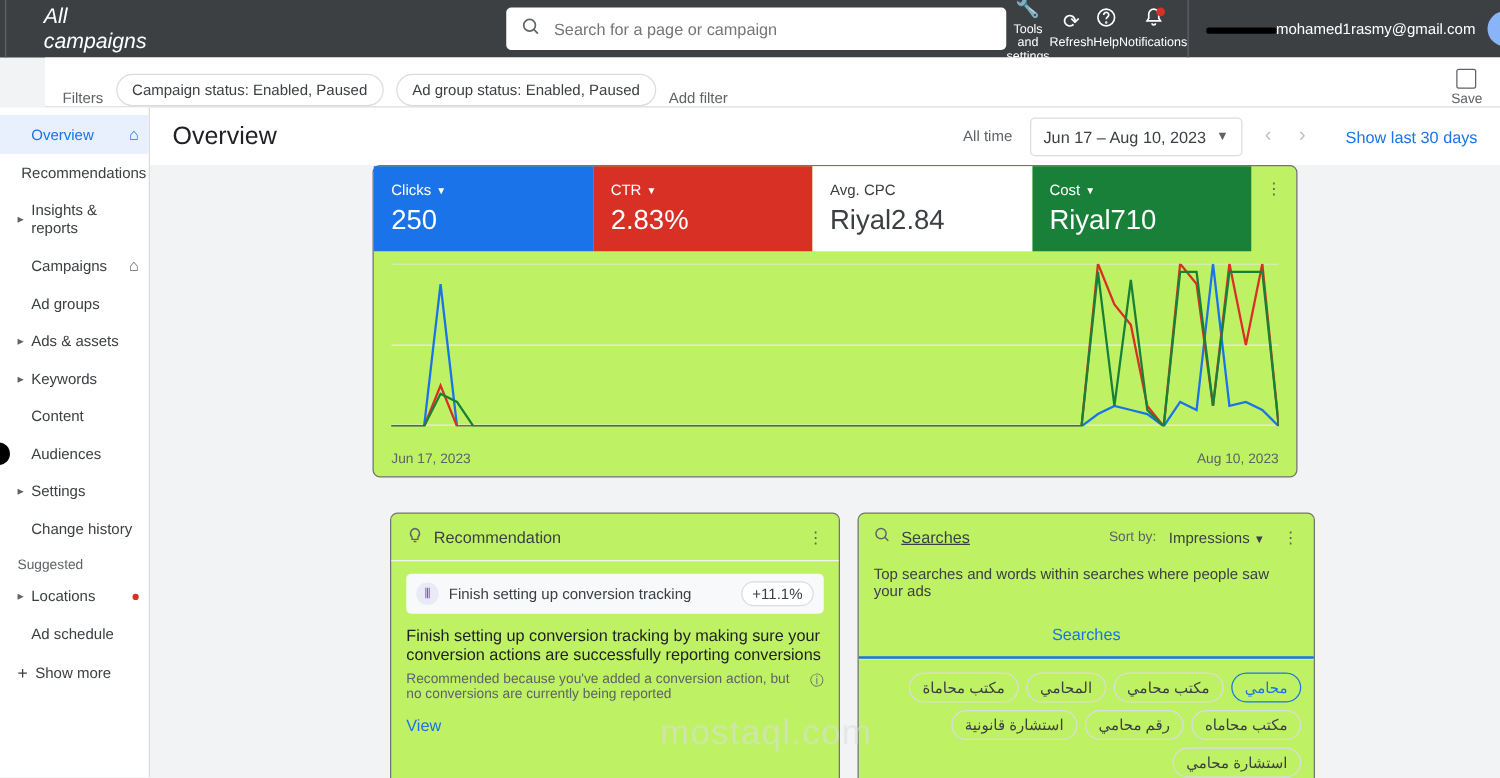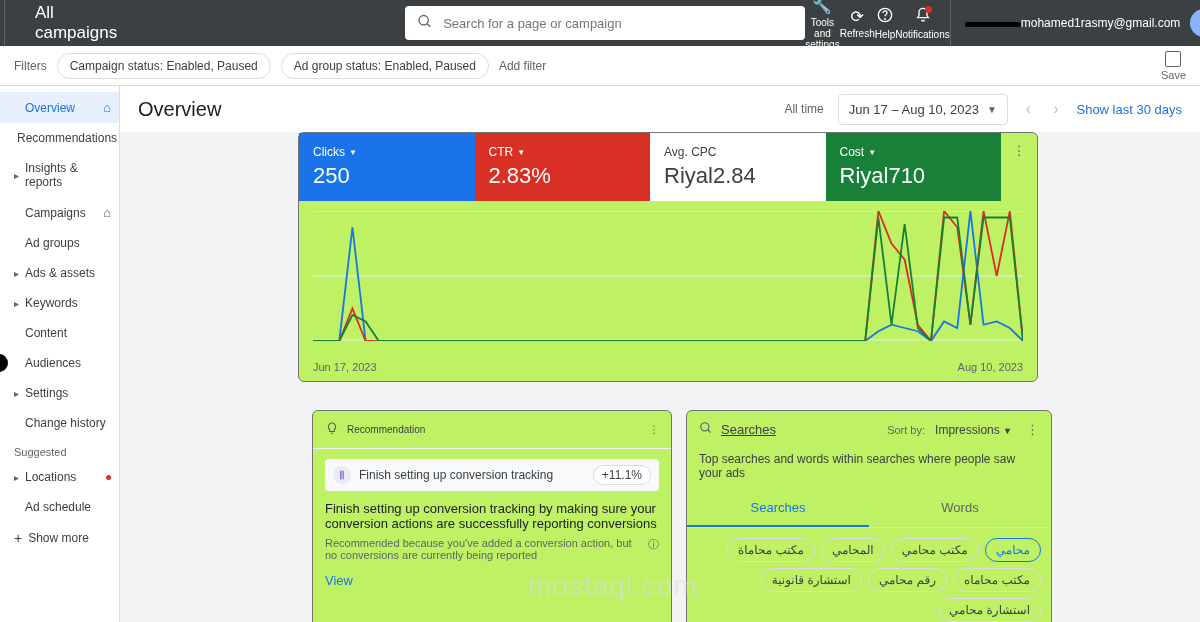--- a/index.html
+++ b/index.html
@@ -1,34 +1,34 @@
 <!DOCTYPE html>
 <html><head>
 <meta charset="utf-8">
 <style>
 * { margin: 0; padding: 0; box-sizing: border-box; font-family: Arial, 'Helvetica Neue', sans-serif; }
 body { background: #f1f3f4; color: #3c4043; font-size: 13px; overflow: hidden; }
 
 
 .topbar { background: #3c4043; height: 46px; display: flex; align-items: center; color: #fff; }
-.topbar-title { font-size: 17px; font-weight: 400; padding: 0 18px 0 30px; border-left: 1px solid #5f6368; margin-left: 4px; height: 100%; display: flex; align-items: center; }
+.topbar-title { font-size: 17px; font-weight: 400; padding: 0 18px 0 30px; border-left: 1px solid #5f6368; margin-left: 4px; height: 100%; display: flex; align-items: center; font-style: italic; }
 .search-wrap { flex: 0 0 400px; margin-left: 270px; position: relative; }
 .search-wrap .si { position: absolute; left: 12px; top: 50%; transform: translateY(-50%); color: #5f6368; }
 .search-input { width: 100%; height: 34px; border: none; border-radius: 4px; padding-left: 38px; font-size: 13px; background: #fff; color: #3c4043; }
 .topbar-spacer { flex: 1; }
 .tb-btn { display: flex; flex-direction: column; align-items: center; justify-content: center; width: 60px; height: 46px; font-size: 10px; cursor: pointer; position: relative; }
 .tb-btn .ic { font-size: 16px; margin-bottom: 2px; }
 .tb-btn .dot { position: absolute; top: 6px; right: 18px; width: 7px; height: 7px; background: #d93025; border-radius: 50%; }
 .account { display: flex; align-items: center; gap: 10px; padding: 0 14px; font-size: 12px; border-left: 1px solid #5f6368; height: 100%; }
 .avatar { width: 28px; height: 28px; border-radius: 50%; background: #8ab4f8; }
 .acct-name { display: flex; flex-direction: row; align-items: flex-end; }
 .acct-top { width: 56px; height: 5px; background: #000; border-radius: 2px; margin-bottom: 3px; }
 
 
-.filterbar { background: #fff; height: 40px; display: flex; align-items: center; padding: 0 14px; gap: 10px; border-bottom: 1px solid #dadce0; }
+.filterbar { background: #fff; height: 40px; display: flex; align-items: flex-end; padding: 0 14px; gap: 10px; border-bottom: 1px solid #dadce0; margin-left: 36px; }
 .filterbar .lbl { font-size: 12px; color: #5f6368; }
 .chip { border: 1px solid #dadce0; border-radius: 16px; padding: 5px 12px; font-size: 12px; color: #3c4043; cursor: pointer; }
 .addfilter { font-size: 12px; color: #5f6368; cursor: pointer; }
 .filterbar-spacer { flex: 1; }
 .save { display: flex; flex-direction: column; align-items: center; font-size: 11px; color: #5f6368; cursor: pointer; }
 .save .ic { border: 1.5px solid #5f6368; width: 16px; height: 16px; border-radius: 2px; position: relative; margin-bottom: 2px; }
 
 
 .layout { display: flex; height: calc(100vh - 86px); }
 .sidebar { width: 120px; background: #fff; border-right: 1px solid #dadce0; overflow-y: auto; padding-top: 6px; }
@@ -43,21 +43,21 @@
 .side-item.showmore .plus { margin-right: 6px; font-size: 14px; }
 .black-bubble { position: absolute; left: -10px; width: 18px; height: 18px; background: #000; border-radius: 50%; }
 
 .main { flex: 1; display: flex; flex-direction: column; overflow: hidden; }
 .page-head { background: #fff; height: 46px; display: flex; align-items: center; padding: 0 18px; gap: 14px; }
 .page-title { font-size: 20px; font-weight: 400; color: #202124; }
 .page-head-spacer { flex: 1; }
 .alltime { font-size: 12px; color: #5f6368; }
 .daterange { border: 1px solid #dadce0; border-radius: 4px; padding: 7px 10px; font-size: 13px; display: flex; align-items: center; gap: 8px; cursor: pointer; }
 .nav-arrow { color: #bdc1c6; font-size: 16px; cursor: pointer; padding: 0 4px; }
-.showlast { color: #1a73e8; font-size: 13px; cursor: pointer; margin-left: 0; }
+.showlast { color: #1a73e8; font-size: 13px; cursor: pointer; margin-left: 14px; }
 
 .content { flex: 1; overflow-y: auto; padding: 0 18px 18px; display: flex; gap: 14px; flex-wrap: wrap; align-content: flex-start; }
 
 
 .card { background: #bef264; border: 1px solid #737373; border-radius: 6px; }
 .metric-card { width: 740px; }
 .metrics-row { display: flex; }
 .metric { flex: 1; padding: 12px 14px; color: #fff; position: relative; }
 .metric.blue { background: #1a73e8; }
 .metric.red { background: #d93025; }
@@ -66,21 +66,21 @@
 .metric .lbl { font-size: 12px; display: flex; align-items: center; gap: 4px; }
 .metric .val { font-size: 22px; font-weight: 500; margin-top: 4px; }
 .metric .tri { font-size: 8px; }
 .metric-menu { width: 36px; display: flex; align-items: flex-start; justify-content: center; padding-top: 10px; color: #5f6368; cursor: pointer; }
 .chart-area { height: 160px; padding: 10px 14px 4px; }
 .chart-svg { width: 100%; height: 130px; }
 .chart-dates { display: flex; justify-content: space-between; font-size: 11px; color: #5f6368; padding: 0 14px 8px; }
 
 
 .reco-card { width: 360px; padding: 0; }
-.card-head { display: flex; align-items: center; padding: 10px 12px; gap: 8px; font-size: 10px; }
+.card-head { display: flex; align-items: center; padding: 10px 12px; gap: 8px; font-size: 13px; }
 .card-head .title { flex: 1; color: #3c4043; }
 .card-head .ic { color: #5f6368; font-size: 14px; }
 .card-head .menu { color: #5f6368; cursor: pointer; }
 .reco-body { border-top: 1px solid #f1f3f4; padding: 10px 12px; }
 .reco-banner { display: flex; align-items: center; gap: 8px; background: #f8f9fa; border-radius: 4px; padding: 6px 8px; font-size: 12px; }
 .reco-banner .bic { width: 18px; height: 18px; border-radius: 50%; background: #e8eaf6; display: flex; align-items: center; justify-content: center; color: #673ab7; font-size: 11px; }
 .reco-banner .pct { margin-left: auto; color: #3c4043; font-size: 12px; border: 1px solid #dadce0; border-radius: 12px; padding: 2px 8px; background: #fff; }
 .reco-text1 { font-size: 13px; color: #202124; margin-top: 10px; }
 .reco-text2 { font-size: 11px; color: #5f6368; margin-top: 6px; display: flex; align-items: flex-start; gap: 4px; }
 .reco-view { color: #1a73e8; font-size: 13px; margin-top: 12px; cursor: pointer; }
@@ -331,21 +331,20 @@
               </svg>
           </span>
           <span class="title">Searches</span>
           <span class="sort">Sort by:</span>
           <span class="sortval"><span>Impressions</span> <span style="font-size:9px">▼</span></span>
           <span class="menu" style="margin-left:6px;color:#5f6368;cursor:pointer">⋮</span>
         </div>
         <div class="search-desc">Top searches and words within searches where people saw your ads</div>
         <div class="tabs">
           <div class="tab active">Searches</div>
-          <div class="tab">Words</div>
         </div>
         <div class="chips-wrap" id="search-chips">
             <span class="schip active">محامي</span>
             <span class="schip">مكتب محامي</span>
             <span class="schip">المحامي</span>
             <span class="schip">مكتب محاماة</span>
             <span class="schip">مكتب محاماه</span>
             <span class="schip">رقم محامي</span>
             <span class="schip">استشارة قانونية</span>
             <span class="schip">استشارة محامي</span>

